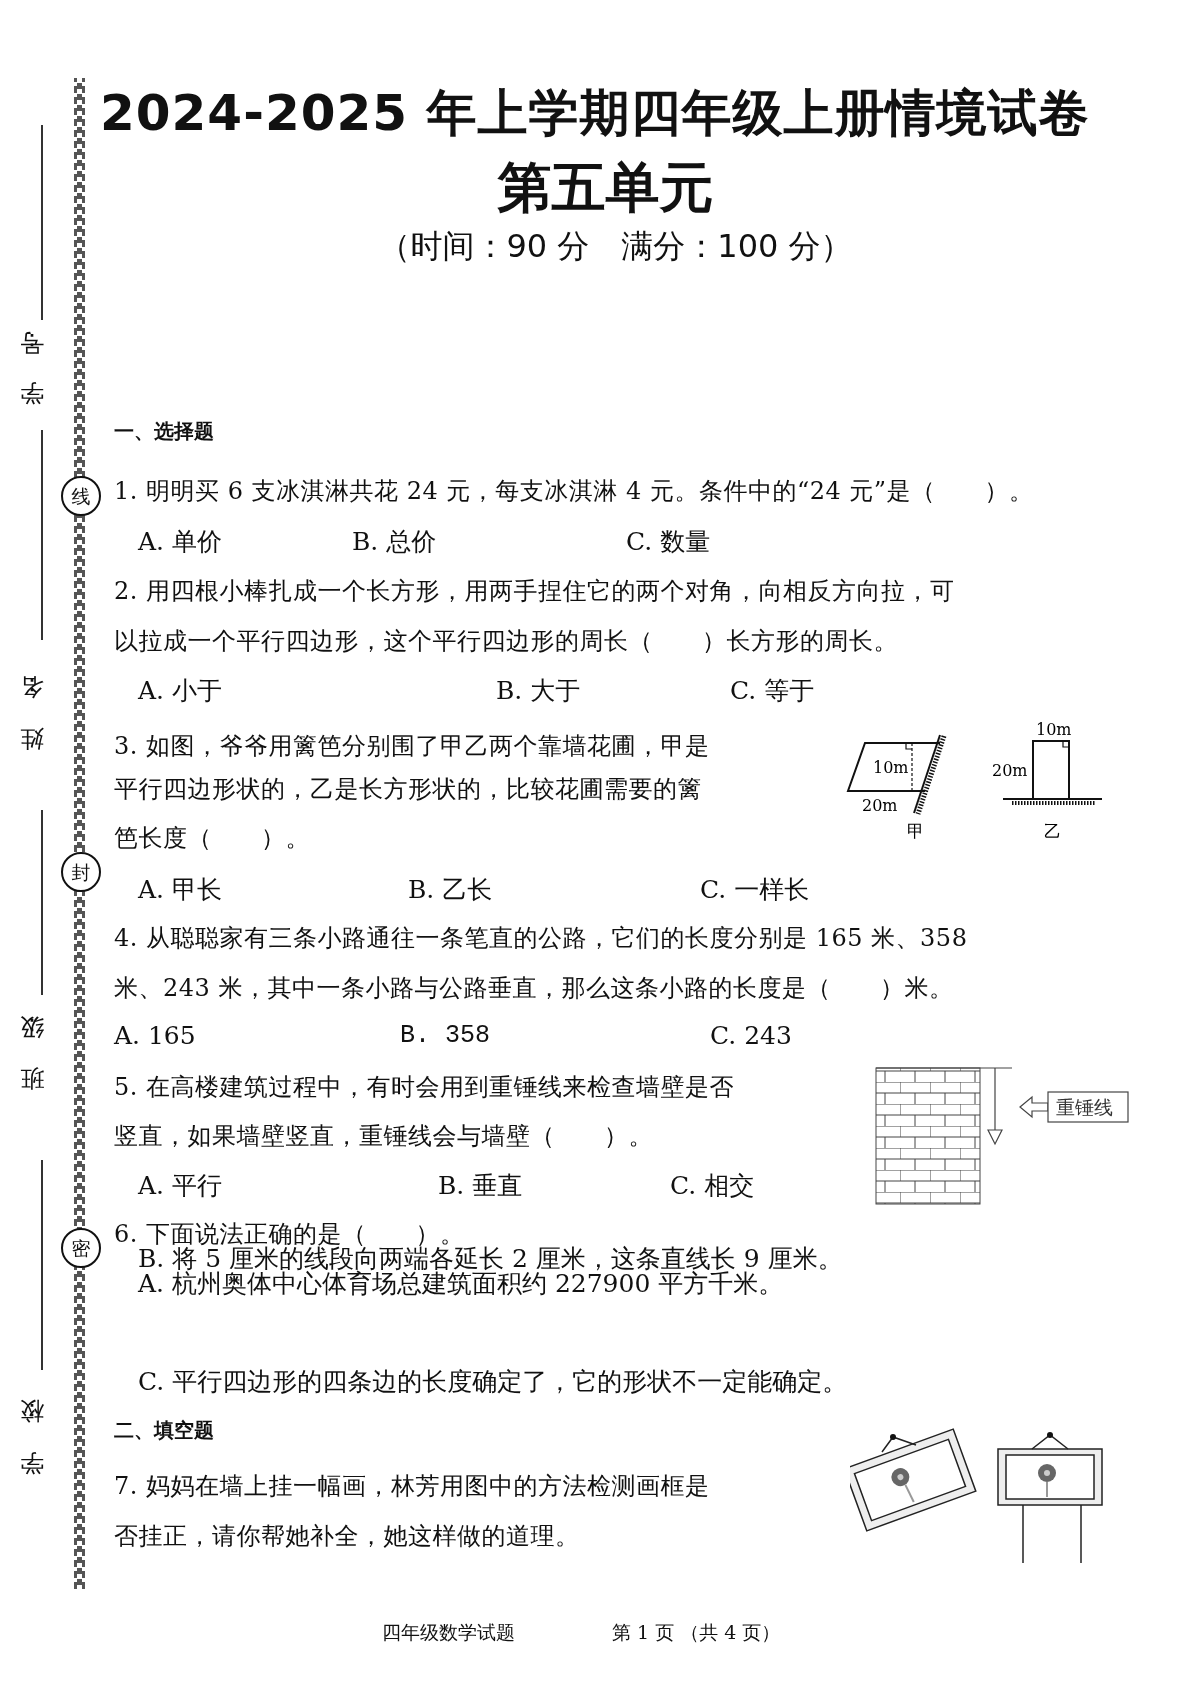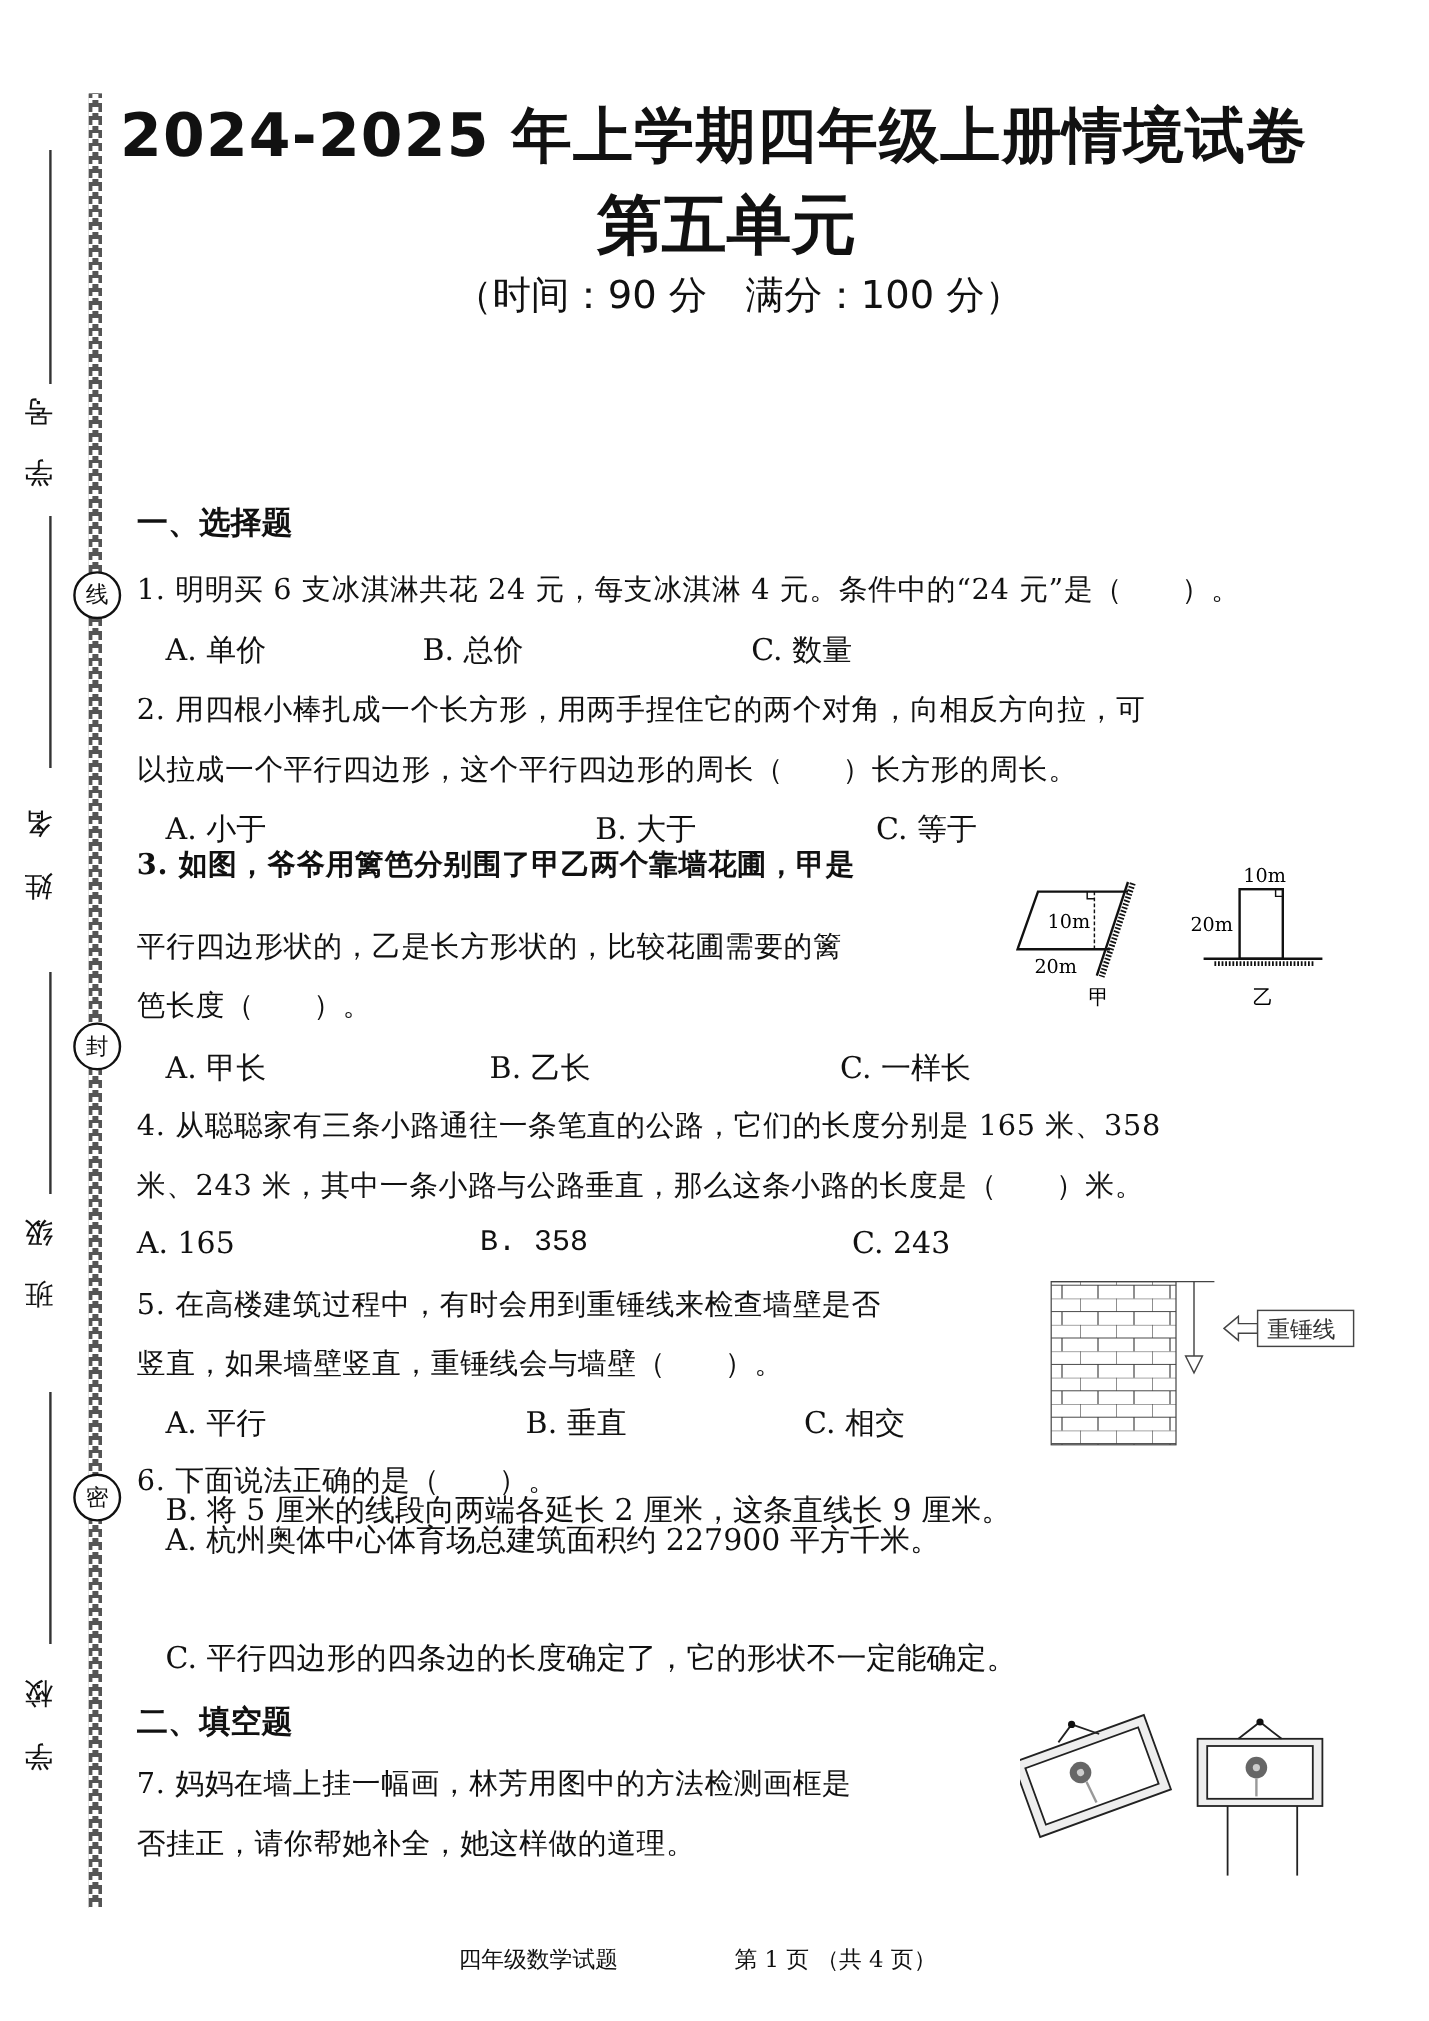--- a/index.html
+++ b/index.html
@@ -14,21 +14,21 @@
   .seal{position:absolute;left:61px;width:36px;height:36px;border:2px solid #111;border-radius:50%;background:#fff;
     font-size:19px;line-height:36px;text-align:center;font-family:"DejaVu Sans",sans-serif;}
   .side-line{position:absolute;left:41px;width:1.5px;background:#333;}
   .side-label{position:absolute;left:16px;width:34px;font-family:"DejaVu Sans",sans-serif;font-size:24px;
     writing-mode:vertical-rl;transform:rotate(180deg);letter-spacing:14px;}
   h1{position:absolute;left:100px;top:80px;margin:0;font-family:"DejaVu Sans","Liberation Sans",sans-serif;font-weight:bold;font-size:50px;letter-spacing:1px;white-space:nowrap;}
   .subtitle{position:absolute;left:0;width:1191px;top:152px;text-align:center;font-family:"DejaVu Sans",sans-serif;font-weight:bold;font-size:54px;padding-left:10px;}
   .meta{position:absolute;left:0;width:1191px;top:225px;text-align:center;font-family:"DejaVu Sans",sans-serif;font-size:32px;padding-left:20px;}
   table.score{position:absolute;left:136px;top:283px;border-collapse:collapse;width:926px;height:115px;border:3px solid #111;}
   table.score td{border:1.5px solid #333;text-align:center;font-family:"DejaVu Sans",sans-serif;font-size:26px;width:14.28%;}
-  .sec{position:absolute;left:114px;font-family:"DejaVu Sans",sans-serif;font-weight:bold;font-size:26px;}
+  .sec{position:absolute;left:114px;font-family:"DejaVu Sans",sans-serif;font-weight:bold;font-size:20px;}
   .q{position:absolute;left:114px;font-size:24px;white-space:nowrap;letter-spacing:0.5px;}
   .opt{position:absolute;font-size:25px;white-space:nowrap;}
   .footer{position:absolute;top:1620px;font-size:19px;white-space:nowrap;}
 </style>
 </head>
 <body>
 
 <div class="strip">
     <div class="strip-inner"></div>
   </div>
@@ -61,21 +61,21 @@
 <div class="opt" style="left:138px;top:525px;">A.  单价</div>
 <div class="opt" style="left:352px;top:525px;">B.  总价</div>
 <div class="opt" style="left:626px;top:525px;">C.  数量</div>
 
 <div class="q" style="top:575px;">2. 用四根小棒扎成一个长方形，用两手捏住它的两个对角，向相反方向拉，可</div>
 <div class="q" style="top:625px;">以拉成一个平行四边形，这个平行四边形的周长（　　）长方形的周长。</div>
 <div class="opt" style="left:138px;top:674px;">A.  小于</div>
 <div class="opt" style="left:496px;top:674px;">B.  大于</div>
 <div class="opt" style="left:730px;top:674px;">C.  等于</div>
 
-<div class="q" style="top:704px;font-weight:bold;">3. 如图，爷爷用篱笆分别围了甲乙两个靠墙花圃，甲是</div>
+<div class="q" style="top:730px;">3. 如图，爷爷用篱笆分别围了甲乙两个靠墙花圃，甲是</div>
 <div class="q" style="top:773px;">平行四边形状的，乙是长方形状的，比较花圃需要的篱</div>
 <div class="q" style="top:822px;">笆长度（　　）。</div>
 <div class="opt" style="left:138px;top:873px;">A.  甲长</div>
 <div class="opt" style="left:408px;top:873px;">B.  乙长</div>
 <div class="opt" style="left:700px;top:873px;">C.  一样长</div>
 
 <svg class="abs" style="left:840px;top:715px;" width="270" height="130">
 
   <g>
     <polyline points="100,28 25,28 8,76 85,76" fill="none" stroke="#111" stroke-width="2"></polyline>

